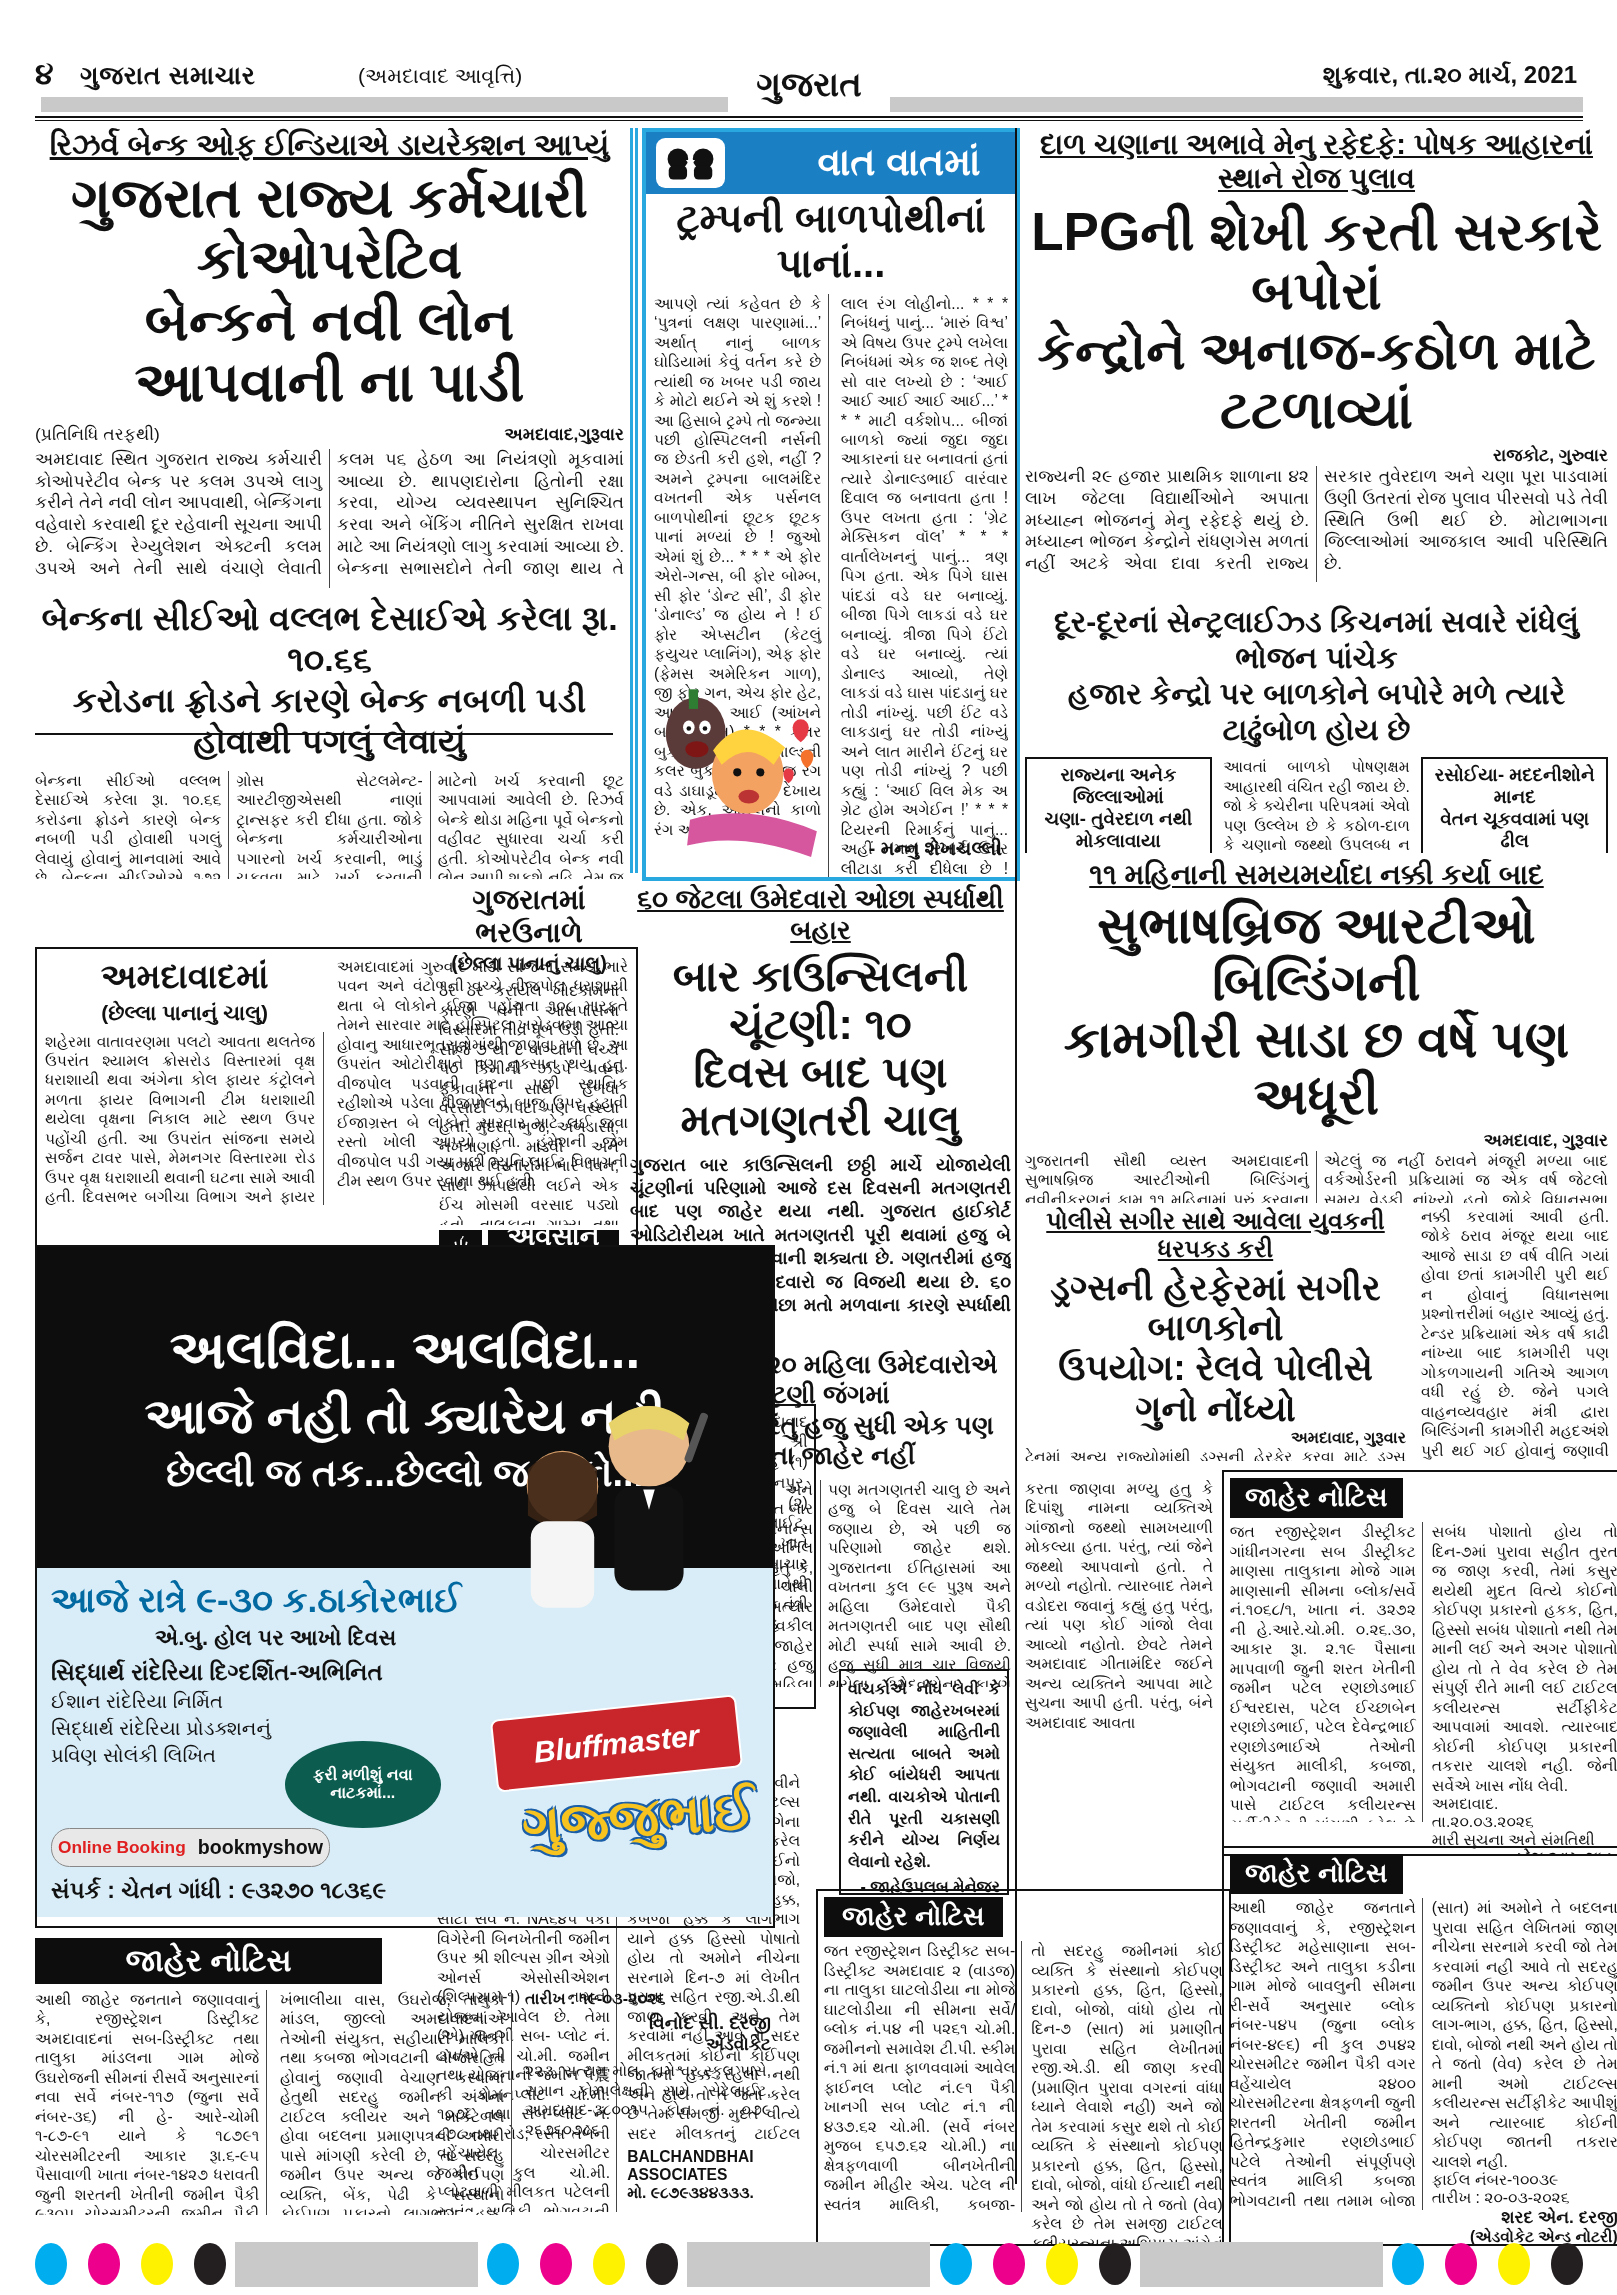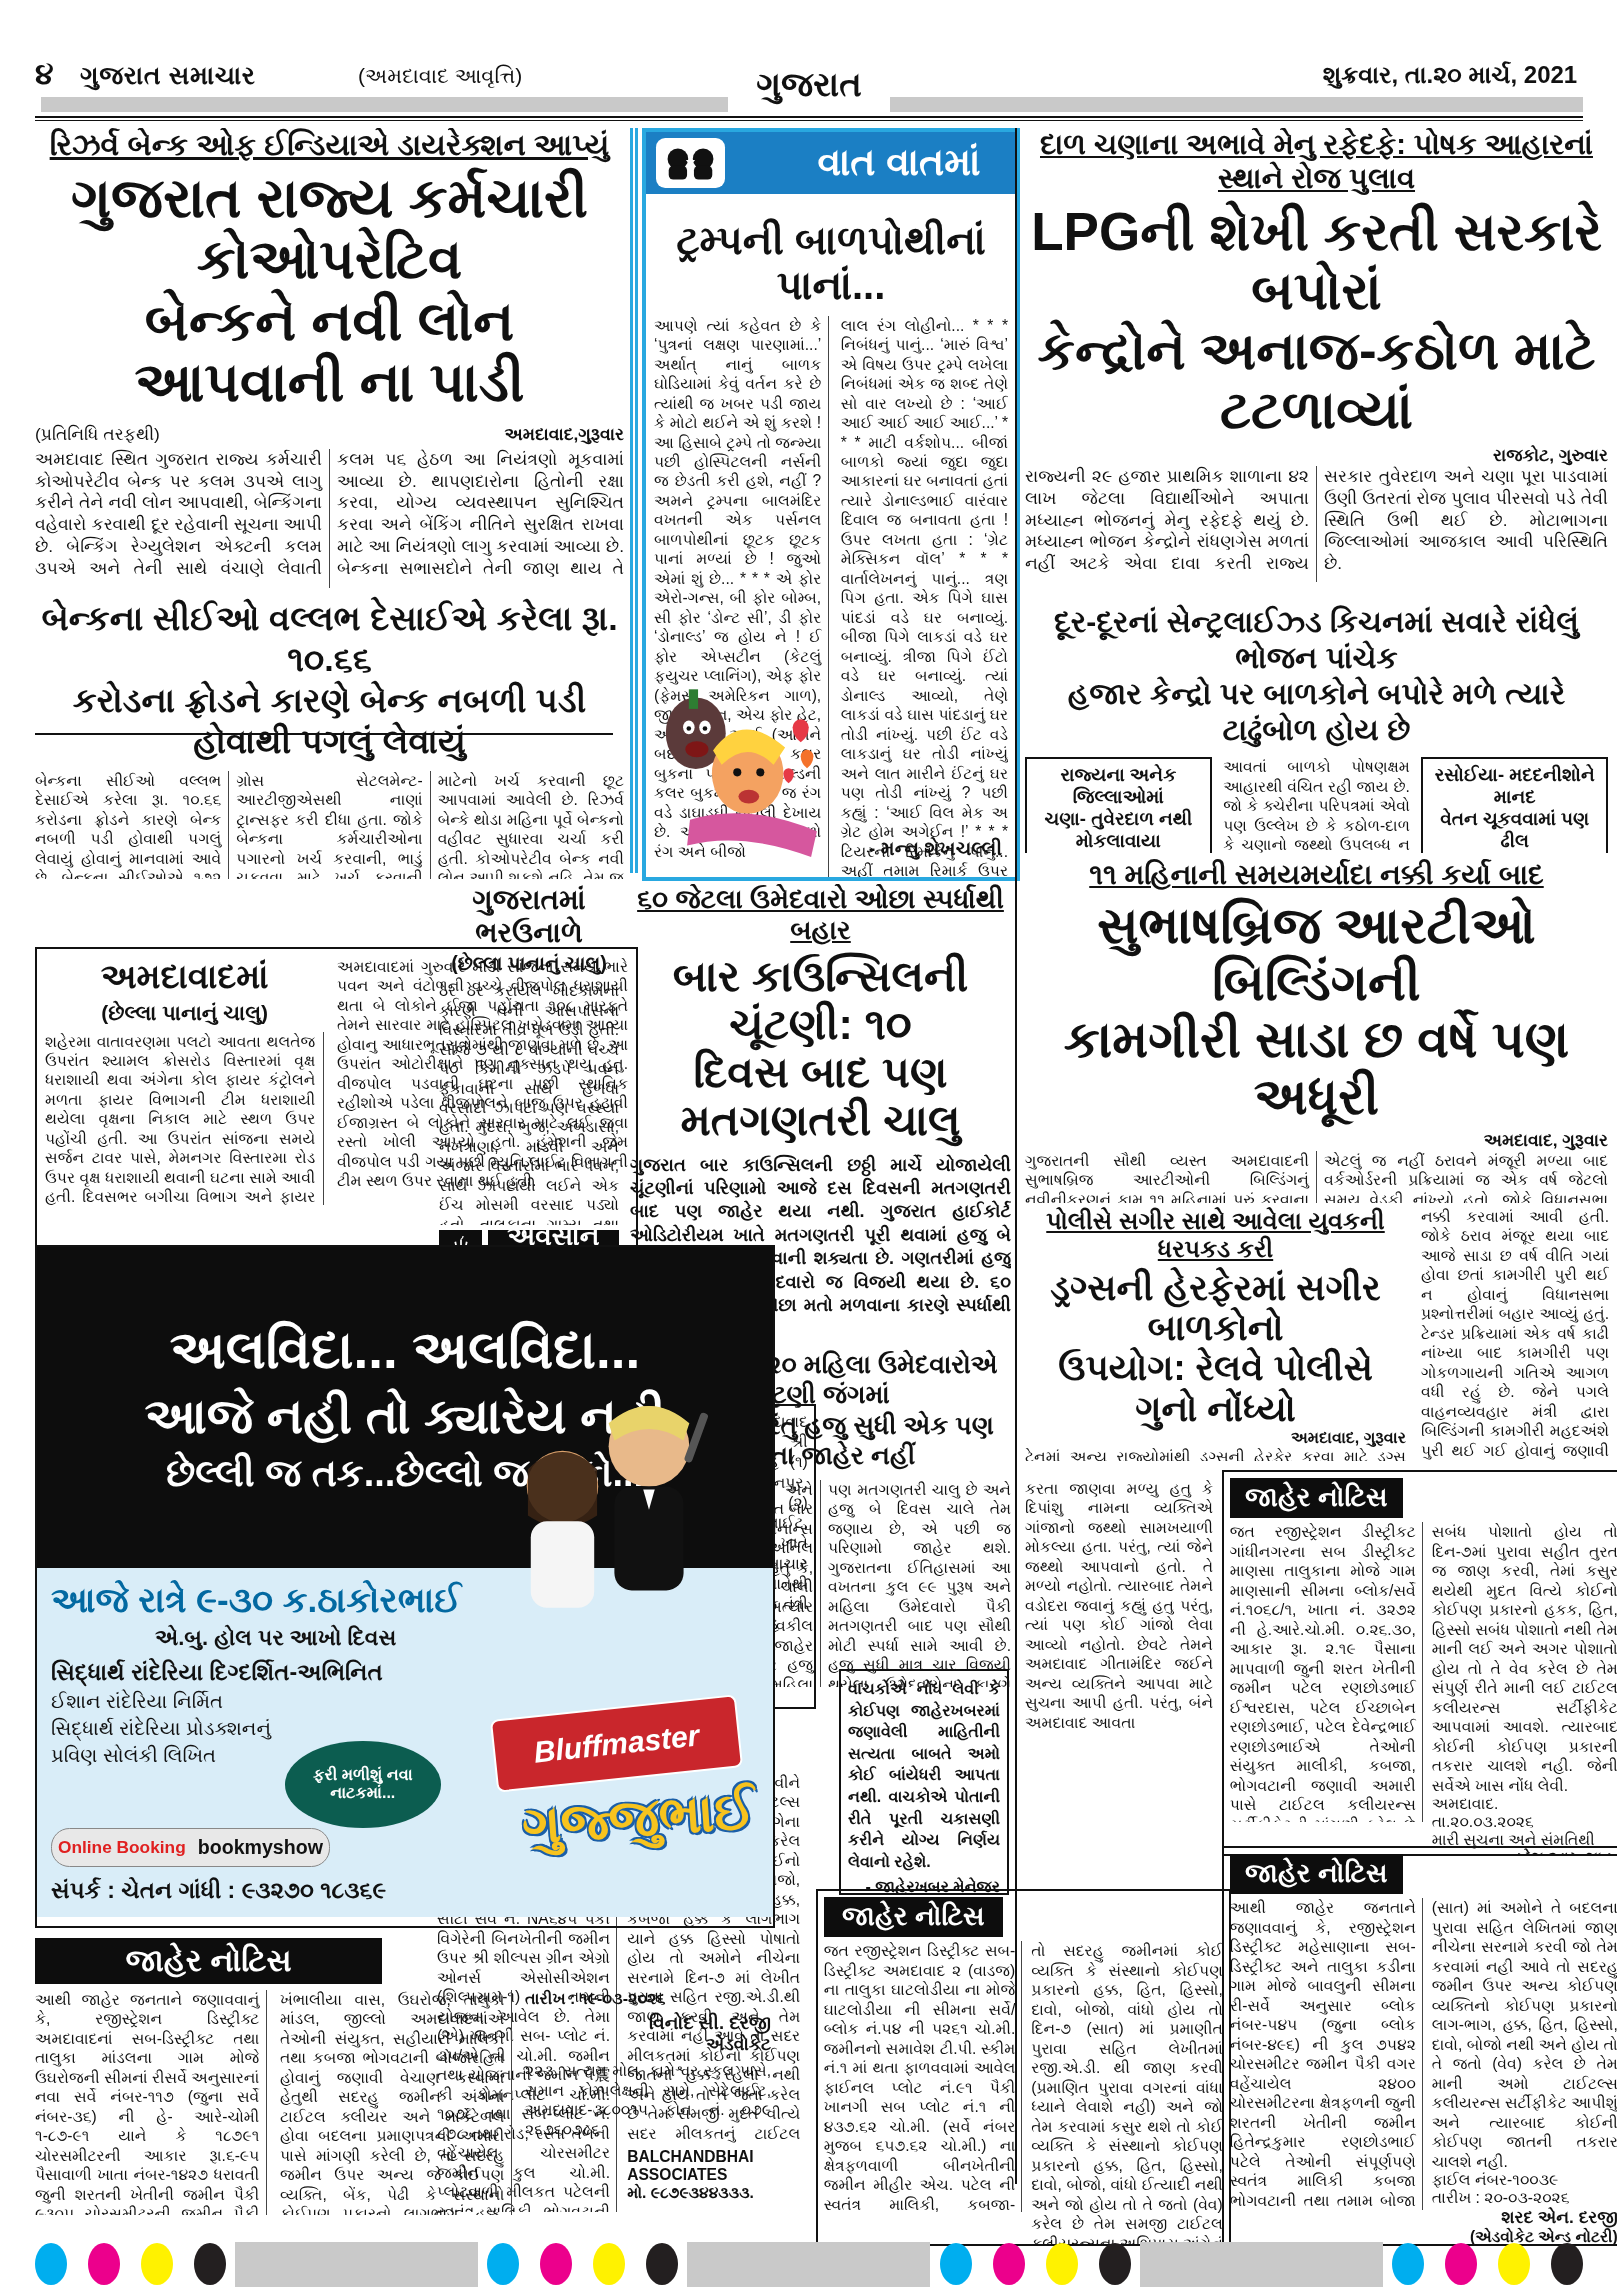--- a/index.html
+++ b/index.html
@@ -69,21 +69,21 @@
         <svg width="55" height="37" viewBox="0 0 96 64">
           <circle cx="26" cy="24" r="18" fill="#111"></circle>
             <rect x="10" y="36" width="32" height="24" rx="8" fill="#111"></rect>
           <circle cx="70" cy="24" r="18" fill="#111"></circle>
             <rect x="54" y="36" width="32" height="24" rx="8" fill="#111"></rect>
           <polygon points="40,26 56,26 48,36" fill="#fff"></polygon>
         </svg>
       </span>
       <span class="b" style="color:#fff;font-size:38px;margin-left:92px;">વાત વાતમાં</span>
     </div>
-    <div class="headline" style="font-size:40px;margin-top:24px;">ટ્રમ્પની બાળપોથીનાં પાનાં...</div>
+    <div class="headline" style="font-size:40px;margin-top:2px;">ટ્રમ્પની બાળપોથીનાં પાનાં...</div>
     <div style="display:flex;gap:11.6px;padding:8px 8px 0 8px;">
       <div class="j small-txt clip" style="width:50%;height:589px;border-right:1.2px solid #444;padding-right:7px;">આપણે ત્યાં કહેવત છે કે ‘પુત્રનાં લક્ષણ પારણામાં...’ અર્થાત્ નાનું બાળક ઘોડિયામાં કેવું વર્તન કરે છે ત્યાંથી જ ખબર પડી જાય કે મોટો થઈને એ શું કરશે ! આ હિસાબે ટ્રમ્પે તો જન્મ્યા પછી હોસ્પિટલની નર્સની જ છેડતી કરી હશે, નહીં ? અમને ટ્રમ્પના બાલમંદિર વખતની એક પર્સનલ બાળપોથીનાં છૂટક છૂટક પાનાં મળ્યાં છે ! જુઓ એમાં શું છે... * * * એ ફોર એરો-ગન્સ, બી ફોર બોમ્બ, સી ફોર ‘ડોન્ટ સી’, ડી ફોર ‘ડોનાલ્ડ’ જ હોય ને ! ઈ ફોર એપ્સટીન (કેટલું ફયુચર પ્લાનિંગ), એફ ફોર (ફેમસ અમેરિકન ગાળ), જી ફોર ગન, એચ ફોર હેટ, આઈ ફોર આઈ (આંખને બદલે આંખ) * * * કલર બુકનાં પાનાં... ડોનાલ્ડની કલર બુકમાં માત્ર બે જ રંગ વડે ડાઘાડૂઘી થયેલી દેખાય છે. એક, ઓઈલનો કાળો રંગ અને બીજો</div>
       <div class="j small-txt clip" style="width:50%;height:589px;">લાલ રંગ લોહીનો... * * * નિબંધનું પાનું... ‘મારું વિશ્વ’ એ વિષય ઉપર ટ્રમ્પે લખેલા નિબંધમાં એક જ શબ્દ તેણે સો વાર લખ્યો છે : ‘આઈ આઈ આઈ આઈ આઈ...’ * * * માટી વર્કશોપ... બીજાં બાળકો જ્યાં જુદા જુદા આકારનાં ઘર બનાવતાં હતાં ત્યારે ડોનાલ્ડભાઈ વારંવાર દિવાલ જ બનાવતા હતા ! ઉપર લખતા હતા : ‘ગ્રેટ મેક્સિકન વૉલ’ * * * વાર્તાલેખનનું પાનું... ત્રણ પિગ હતા. એક પિગે ઘાસ પાંદડાં વડે ઘર બનાવ્યું. બીજા પિગે લાકડાં વડે ઘર બનાવ્યું. ત્રીજા પિગે ઈંટો વડે ઘર બનાવ્યું. ત્યાં ડોનાલ્ડ આવ્યો, તેણે લાકડાં વડે ઘાસ પાંદડાનું ઘર તોડી નાંખ્યું. પછી ઈંટ વડે લાકડાનું ઘર તોડી નાંખ્યું અને લાત મારીને ઈંટનું ઘર પણ તોડી નાંખ્યું ? પછી કહ્યું : ‘આઈ વિલ મેક અ ગ્રેટ હોમ અગેઈન !’ * * * ટિયરની રિમાર્કનું પાનું... અહીં તમામ રિમાર્ક ઉપર લીટાડા કરી દીધેલા છે ! અને મોટા લાલ માર્કર વડે લખ્યું છે : ‘હું આ સ્કુલ જ બંધ કરાવી દઈશ !’</div>
     </div>
     <div class="abs" style="left:9.2px;top:555px;width:168px;height:173px;">
       <svg width="168" height="173" viewBox="0 0 290 300">
         <ellipse cx="70" cy="80" rx="52" ry="62" fill="#5b3a3a"></ellipse>
         <ellipse cx="58" cy="70" rx="10" ry="12" fill="#fff"></ellipse>
           <ellipse cx="86" cy="70" rx="10" ry="12" fill="#fff"></ellipse>
         <circle cx="58" cy="72" r="4" fill="#111"></circle>
@@ -281,21 +281,21 @@
         <div style="font-size:15.6px;">તા.૨૦.૦૩.૨૦૨૬</div>
         <div style="font-size:15.6px;">મારી સુચના અને સંમતિથી</div>
         <div class="b r" style="font-size:16px;">હરેશ આર. શાહ,</div>
 
       </div>
     </div>
   </div>
 
   <div class="abs boxed clip" style="left:839px;top:1669px;width:152px;height:208px;padding:7px;">
     <div class="j b" style="font-size:16px;line-height:1.35;">વાચકોએ નોંધ લેવી કે કોઈપણ જાહેરખબરમાં જણાવેલી માહિતીની સત્યતા બાબતે અમો કોઈ બાંયેધરી આપતા નથી. વાચકોએ પોતાની રીતે પૂરતી ચકાસણી કરીને યોગ્ય નિર્ણય લેવાનો રહેશે.</div>
-    <div class="b r" style="font-size:16px;margin-top:5.8px;">- જાહેરખબર મેનેજર</div>
+    <div class="b r" style="font-size:16px;margin-top:5.8px;">- જાહેઉપલબ મેનેજર</div>
   </div>
 
   <div class="abs boxed clip" style="left:816px;top:1889px;width:399px;height:341px;padding:5.8px;">
     <div class="notice-head" style="width:179px;height:40px;display:flex;align-items:center;justify-content:center;font-size:26.6px;">જાહેર નોટિસ</div>
     <div style="display:flex;gap:9.2px;margin-top:4.6px;">
       <div class="j small-txt clip" style="width:48%;height:271px;border-right:1.2px solid #444;padding-right:5.8px;">જત રજીસ્ટ્રેશન ડિસ્ટ્રીક્ટ સબ-ડિસ્ટ્રીક્ટ અમદાવાદ ૨ (વાડજ) ના તાલુકા ઘાટલોડીયા ના મોજે ઘાટલોડીયા ની સીમના સર્વે/બ્લોક નં.૫૪ ની ૫૨૬૧ ચો.મી. જમીનનો સમાવેશ ટી.પી. સ્કીમ નં.૧ માં થતા ફાળવવામાં આવેલ ફાઈનલ પ્લોટ નં.૯૧ પૈકી ખાનગી સબ પ્લોટ નં.૧ ની ૪૩૭.૬૨ ચો.મી. (સર્વે નંબર મુજબ ૬૫૭.૬૨ ચો.મી.) ના ક્ષેત્રફળવાળી બીનખેતીની જમીન મીહીર એચ. પટેલ ની સ્વતંત્ર માલિકી, કબજા-ભોગવટાની બોજાઓથી મુક્ત ટાઈટલ ક્લીયર અને માર્કેટેબલ આવેલી છે તેમ જણાવી તેઓએ અમારા અસીલને વેચાણ આપવાનું નક્કી કરીને અમારી પાસે સદરહુ જમીનના ટાઈટલ ક્લીયર અને માર્કેટેબલ હોવાના અભિપ્રાય અંગેના સર્ટીફીકેટ ની માંગણી કરેલ છે</div>
       <div style="width:48%;" class="clip">
         <div class="j small-txt">તો સદરહુ જમીનમાં કોઈ વ્યક્તિ કે સંસ્થાનો કોઈપણ પ્રકારનો હક્ક, હિત, હિસ્સો, દાવો, બોજો, વાંધો હોય તો દિન-૭ (સાત) માં પ્રમાણીત પુરાવા સહિત લેખીતમાં રજી.એ.ડી. થી જાણ કરવી (પ્રમાણિત પુરાવા વગરનાં વાંધા ધ્યાને લેવાશે નહી) અને જો તેમ કરવામાં કસુર થશે તો કોઈ વ્યક્તિ કે સંસ્થાનો કોઈપણ પ્રકારનો હક્ક, હિત, હિસ્સો, દાવો, બોજો, વાંધો ઈત્યાદી નથી અને જો હોય તો તે જતો (વેવ) કરેલ છે તેમ સમજી ટાઈટલ કલીયરન્સના અભિપ્રાય અંગેનું સર્ટીફીકેટ આપીશું ત્યારબાદ કોઈની કોઈ તકરાર ચાલશે નહી.</div>
 
       </div>

